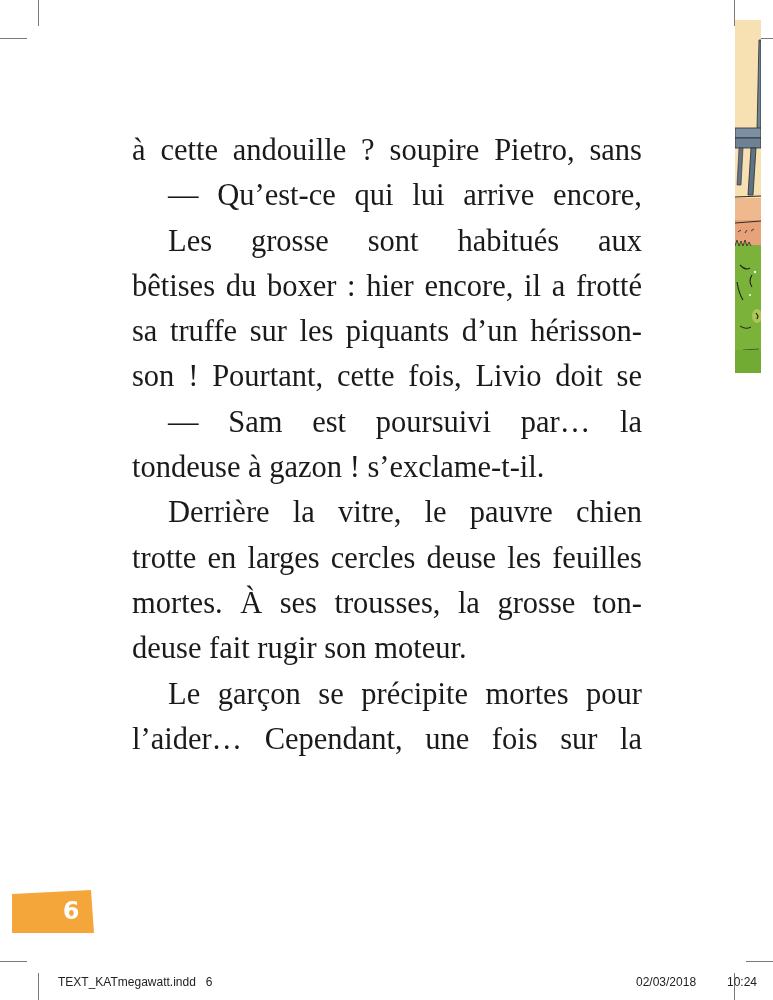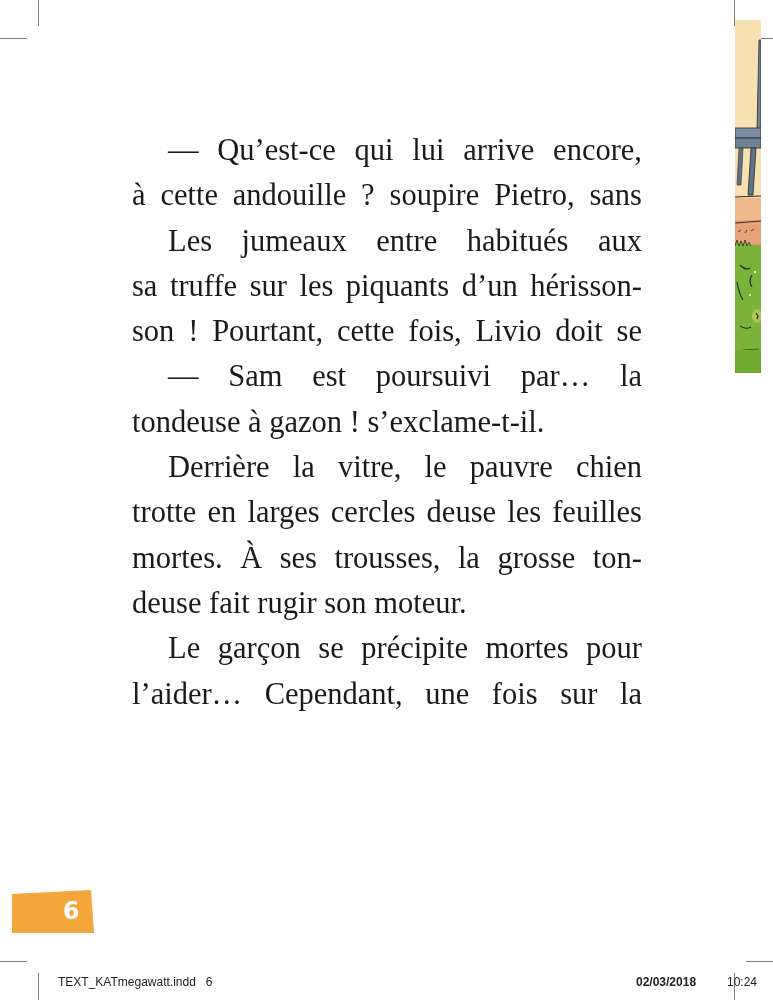--- a/index.html
+++ b/index.html
@@ -74,37 +74,38 @@
     <circle cx="15" cy="275" r="1" fill="#ffffff"></circle>
     <ellipse cx="22" cy="296" rx="5" ry="7" fill="#A9C75B"></ellipse>
     <path d="M21,293 l2,3 l-1,3" stroke="#3a2a00" stroke-width="1.3" fill="#F1C232"></path>
     <path d="M5,306 q6,4 11,1" stroke="#1f1f1f" stroke-width="1" fill="none"></path>
     <line x1="8" y1="330" x2="24" y2="329" stroke="#3a4a1a" stroke-width="0.8"></line>
     <rect x="0" y="330" width="26" height="23" fill="#72AB33"></rect>
   </svg>
 </div>
 
 <div class="body-text">
+  <span class="line">à cette andouille ? soupire Pietro, sans</span>
   <span class="line indent">— Qu’est-ce qui lui arrive encore,</span>
-  <span class="line">à cette andouille ? soupire Pietro, sans</span>
-  <span class="line indent">Les jumeaux entre habitués aux</span>
+  <span class="line indent">Les grosse sont habitués aux</span>
+  <span class="line">bêtises du boxer : hier encore, il a frotté</span>
   <span class="line">sa truffe sur les piquants d’un hérisson-</span>
   <span class="line">son ! Pourtant, cette fois, Livio doit se</span>
   <span class="line indent">— Sam est poursuivi par… la</span>
   <span class="line last">tondeuse à gazon ! s’exclame-t-il.</span>
   <span class="line indent">Derrière la vitre, le pauvre chien</span>
   <span class="line">trotte en larges cercles deuse les feuilles</span>
   <span class="line">mortes. À ses trousses, la grosse ton-</span>
   <span class="line last">deuse fait rugir son moteur.</span>
   <span class="line indent">Le garçon se précipite mortes pour</span>
   <span class="line">l’aider… Cependant, une fois sur la</span>
 </div>
 
 <div class="page-badge">
   <svg width="84" height="46" viewBox="0 0 84 46">
     <polygon points="0,5 79,1 82,44 0,44" fill="#F4A63A"></polygon>
   </svg>
   <span class="page-num">6</span>
 </div>
 
 <div class="slug" style="left:58px;">TEXT_KATmegawatt.indd   6</div>
-<div class="slug" style="left:636px;font-weight:bold;">02/03/2018</div>
+<div class="slug" style="left:636px;">02/03/2018</div>
 <div class="slug" style="left:727px;">10:24</div>
 
 </body></html>

